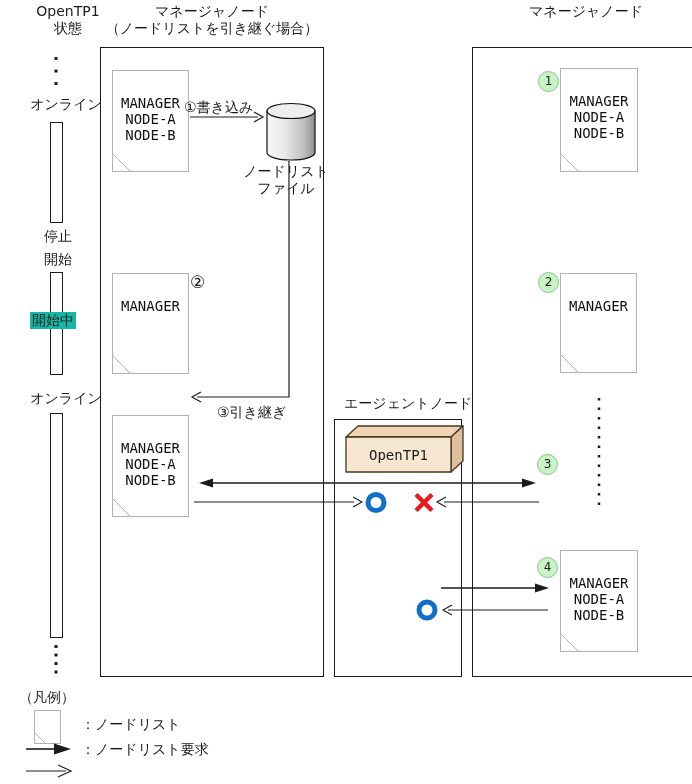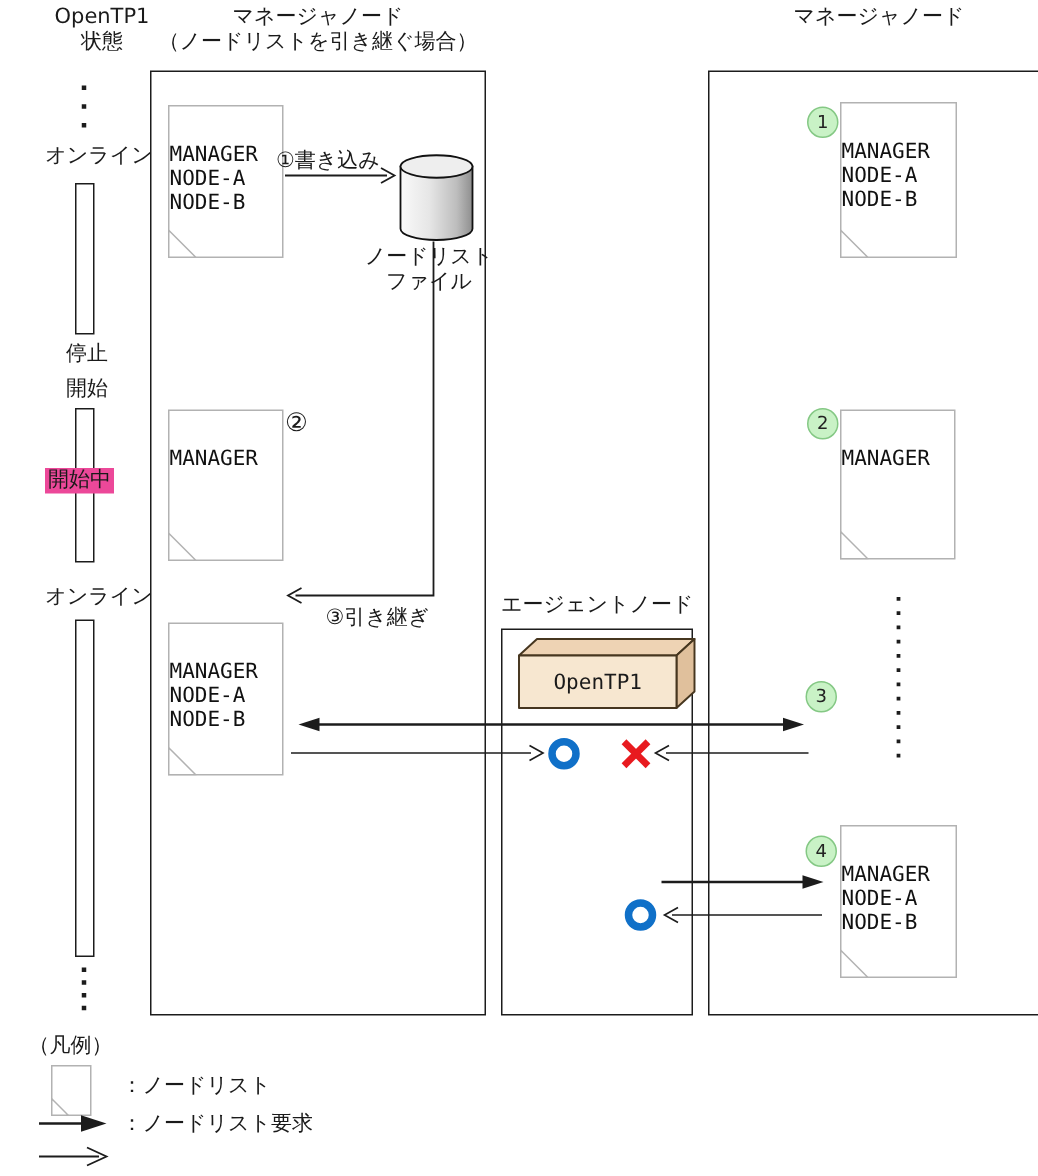--- a/index.html
+++ b/index.html
@@ -6,30 +6,30 @@
   .stage {
     position:relative; width:692px; height:784px; background:#ffffff; overflow:hidden;
     font-family:"DejaVu Sans","Liberation Sans",sans-serif; color:#1a1a1a;margin-left:16px;
   }
   .lbl { position:absolute; z-index:4; font-size:14px; line-height:17px; white-space:nowrap; }
   .ctr { text-align:center; }
   .box { position:absolute; z-index:1; box-sizing:border-box; border:1.5px solid #1c1c1c; background:#fff; }
   .tbar { position:absolute; z-index:1; box-sizing:border-box; left:34px; width:13px; border:1.3px solid #1c1c1c; background:#fff; }
   .doc {
     position:absolute; z-index:2; box-sizing:border-box; background:#fff;
-    border:1px solid #b2b2b2; padding-top:24px; 
+    border:1px solid #b2b2b2; padding-top:24px; text-align:center;
     font-family:"DejaVu Sans Mono","Liberation Mono",monospace; font-size:14px; line-height:16px; color:#111;
   }
   .fold { position:absolute; left:-1px; bottom:-1px; }
   .badge {
     position:absolute; z-index:4; width:21px; height:21px; box-sizing:border-box;
     border-radius:50%; background:#c9f2c6; border:1px solid #84c884;
     font-size:12px; line-height:19px; text-align:center; color:#222;
   }
-  .whitebg { background:#ec4899; padding:0 2px; }
+  .whitebg { background:#14b8a6; padding:0 2px; }
   svg.overlay { position:absolute; left:0; top:0; z-index:3; pointer-events:none; }
   .mono { font-family:"DejaVu Sans Mono","Liberation Mono",monospace; }
 </style>
 </head>
 <body>
 
 <div class="stage">
 
   <div class="lbl ctr" style="left:6px; top:3px; width:92px;">
     <div>OpenTP1</div>
@@ -74,21 +74,21 @@
   </div>
 
   <div class="lbl" style="left:168px; top:99px;text-align:right;">①書き込み</div>
   <div class="lbl ctr" style="left:220px; top:163px; width:100px;">
     <div>ノードリスト</div>
     <div>ファイル</div>
   </div>
   <div class="lbl" style="left:174px; top:274px; font-size:17px;">②</div>
   <div class="lbl" style="left:201px; top:404px;">③引き継ぎ</div>
 
-  <div class="lbl ctr" style="left:318px; top:395px; width:128px;">エージェントノード</div>
+  <div class="lbl ctr" style="left:328px; top:395px; width:128px;">エージェントノード</div>
   <div class="box" style="left:318px; top:419px; width:128px; height:258px;"></div>
   <div class="lbl ctr mono" style="left:330px; top:447px; width:105px;">OpenTP1</div>
 
   <div class="lbl ctr" style="left:450px; top:3px; width:240px;">
     <div>マネージャノード</div>
   </div>
   <div class="box" style="left:456px; top:47px; width:227px; height:630px;"></div>
 
   <div class="badge" style="left:522px; top:71px;">1</div>
   <div class="doc" style="left:544px; top:68px; width:78px; height:104px;">

